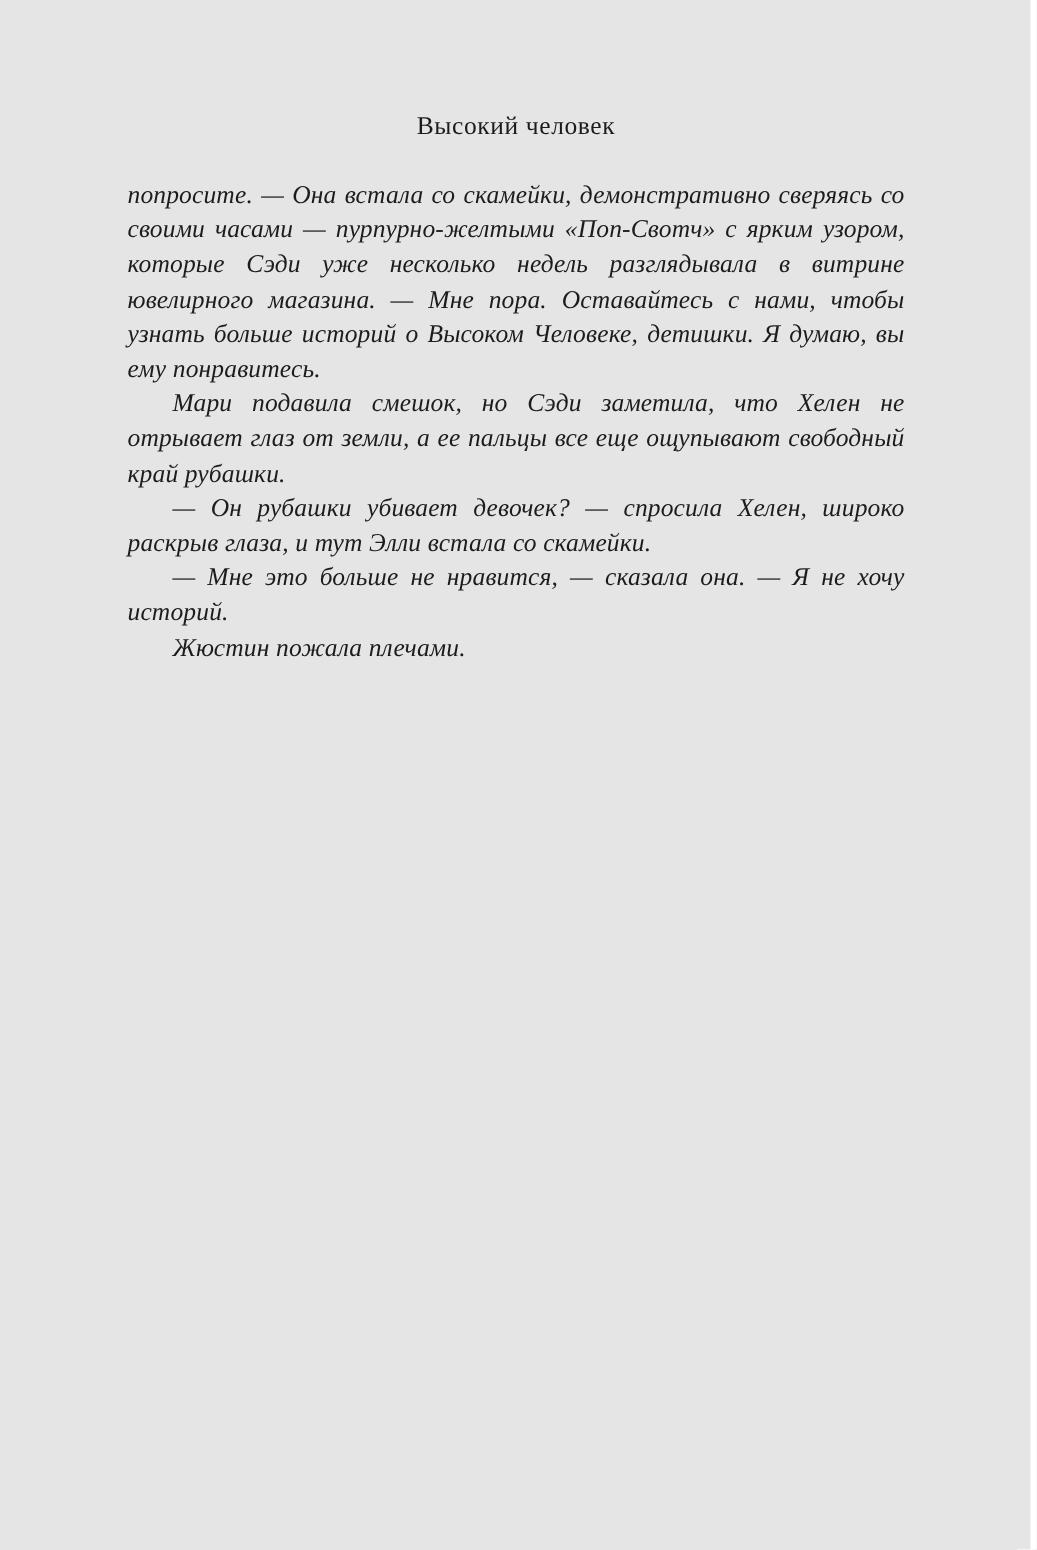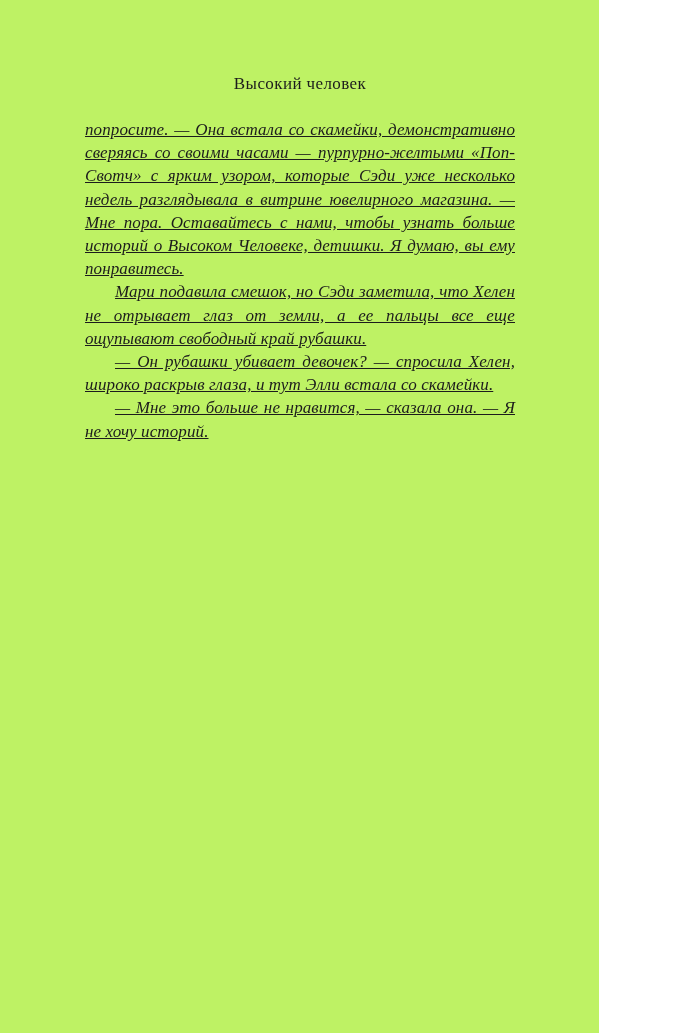--- a/index.html
+++ b/index.html
@@ -9,54 +9,54 @@
   }
   body {
     width: 691px;
     height: 1033px;
     overflow: hidden;
     font-family: "Liberation Serif", "DejaVu Serif", serif;
     color: #1c1c1c;
   }
   .page {
     box-sizing: border-box;
-    width: 599px;
+    width: 687px;
     height: 1033px;
     padding: 74px 84px 0 85px;
-    background: #bef264;
+    background: #e5e5e5;
   }
   .title {
     font-size: 17px;
     font-weight: 400;
     font-style: normal;
     text-align: center;
     letter-spacing: 0.4px;
     margin: 0 0 24px 0;
     color: #1c1c1c;
   }
   .body-text {
     font-style: italic;
     font-size: 17px;
     line-height: 23.2px;
     text-align: justify;
     letter-spacing: 0.1px;
-    text-decoration: underline;
   }
   .body-text p {
     margin: 0;
     padding: 0;
   }
   .body-text p.indent {
     text-indent: 30px;
   }
 </style>
 </head>
 <body>
 
 <div class="page">
   <h1 class="title">Высокий человек</h1>
   <main class="body-text">
       <p>попросите. — Она встала со скамейки, демонстративно сверяясь со своими часами — пурпурно-желтыми «Поп-Свотч» с ярким узором, которые Сэди уже несколько недель разглядывала в витрине ювелирного магазина. — Мне пора. Оставайтесь с нами, чтобы узнать больше историй о Высоком Человеке, детишки. Я думаю, вы ему понравитесь.</p>
       <p class="indent">Мари подавила смешок, но Сэди заметила, что Хелен не отрывает глаз от земли, а ее пальцы все еще ощупывают свободный край рубашки.</p>
       <p class="indent">— Он рубашки убивает девочек? — спросила Хелен, широко раскрыв глаза, и тут Элли встала со скамейки.</p>
       <p class="indent">— Мне это больше не нравится, — сказала она. — Я не хочу историй.</p>
+      <p class="indent">Жюстин пожала плечами.</p>
     </main>
 </div>
 
 </body></html>

